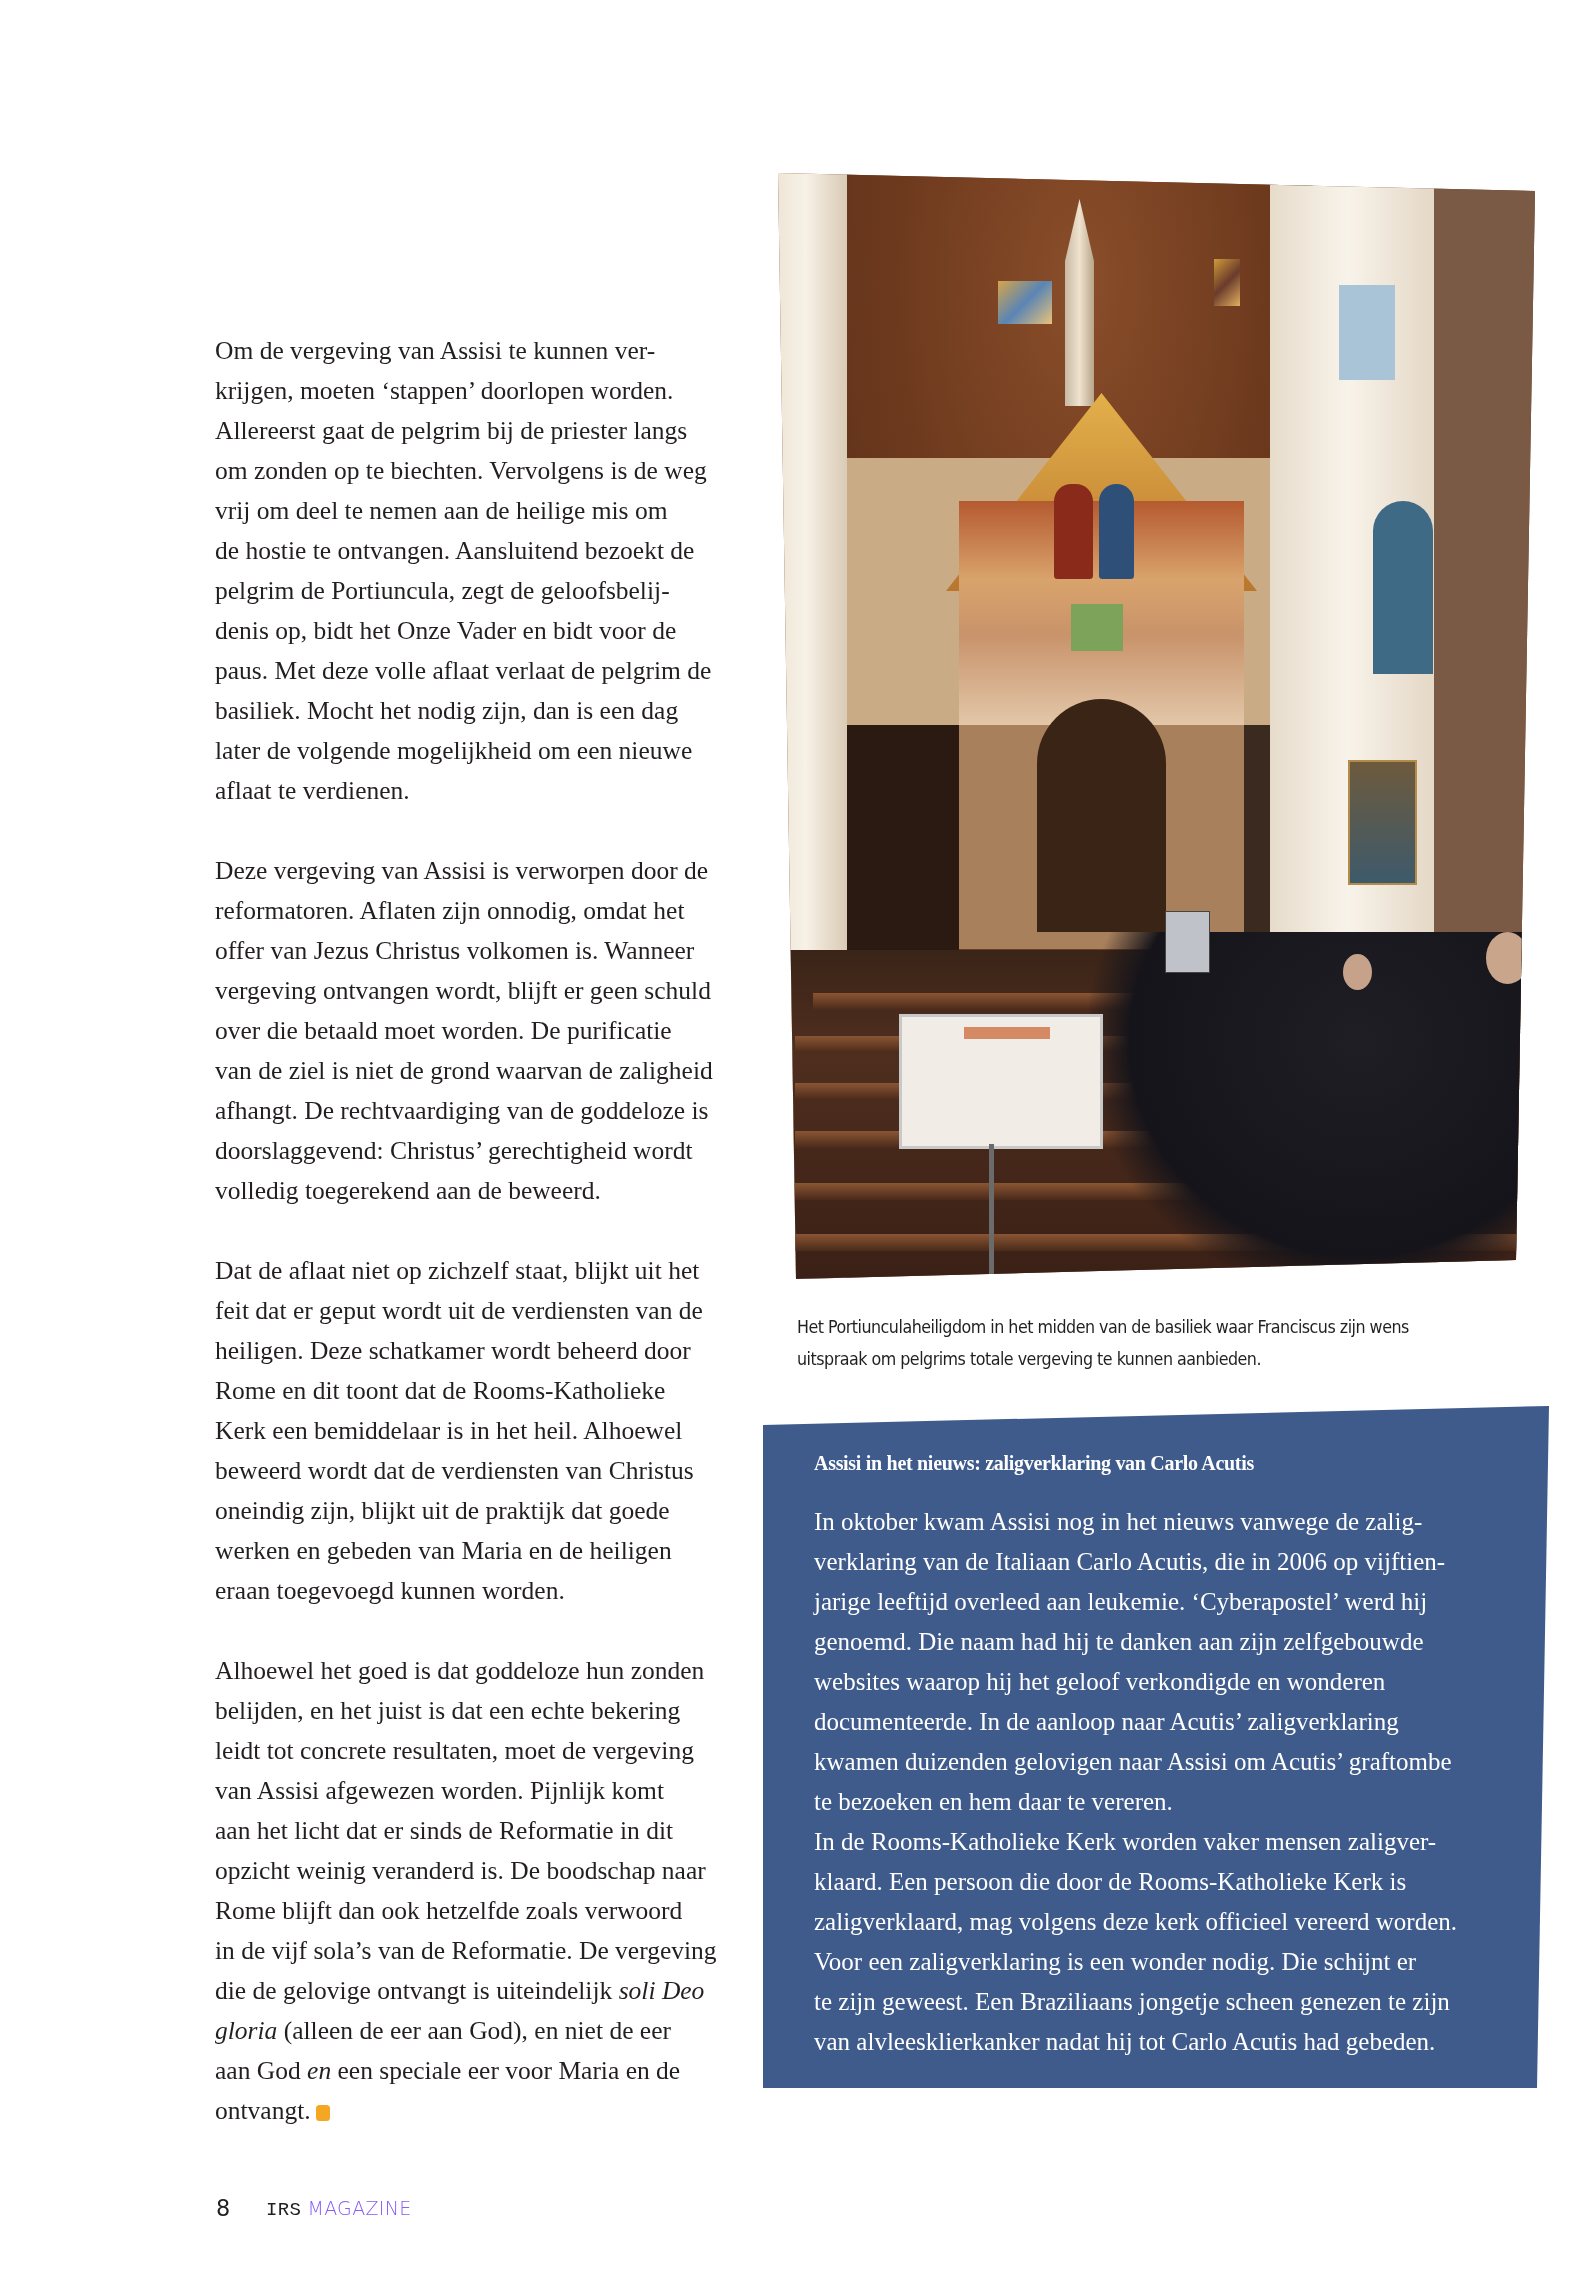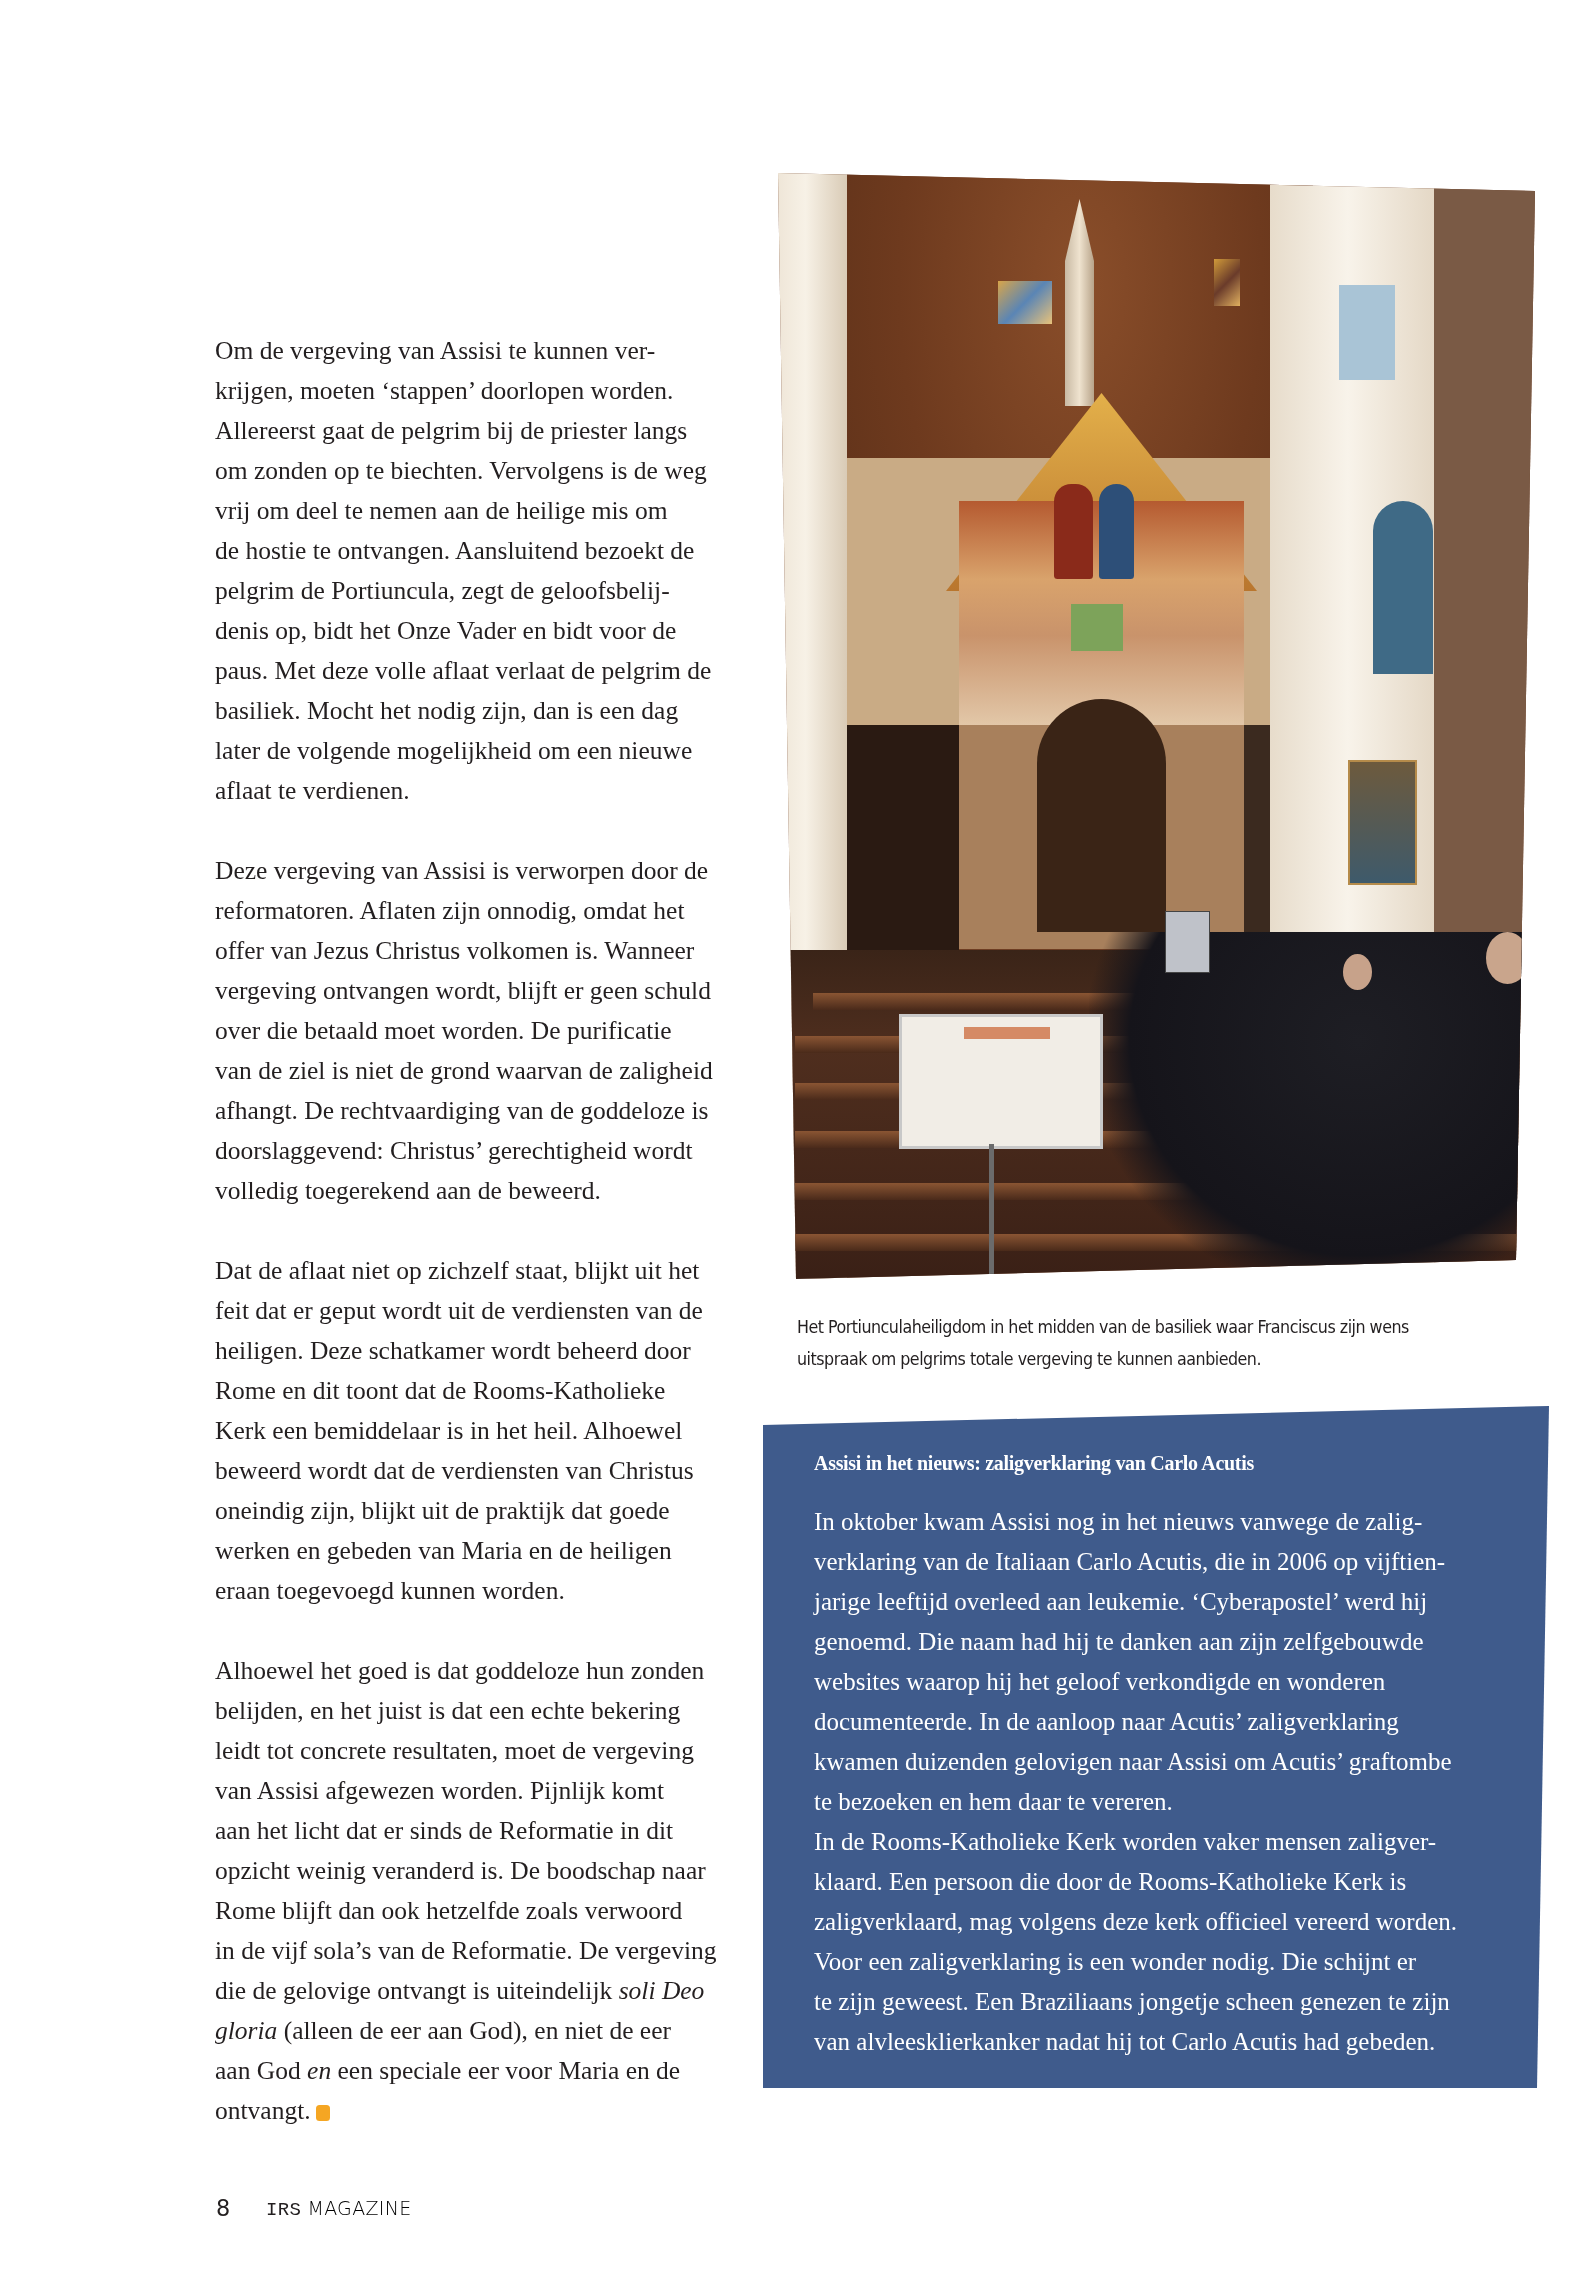--- a/index.html
+++ b/index.html
@@ -88,21 +88,21 @@
     font-family:"Liberation Serif","DejaVu Serif",serif;
     font-size:25px; line-height:40px; color:#ffffff;
   }
   .news-body .line { display:block; white-space:nowrap; }
 
   .footer { position:absolute; top:2195px; left:216px;
     font-family:"DejaVu Sans","Liberation Sans",sans-serif; font-size:21px; color:#231f20; }
   .page-number { position:absolute; left:0; top:0; font-size:22.4px; }
   .magazine-name { position:absolute; left:50px; top:1.7px; white-space:nowrap; font-size:19px; letter-spacing:0.3px; }
   .magazine-name .brand { color:#231f20;font-family:Liberation Mono, monospace; }
-  .magazine-name .rest { color:#000000; font-weight:300; }
+  .magazine-name .rest { color:#8b5cf6; font-weight:300; }
 </style>
 </head>
 <body>
 
 <div class="col-left">
   <p>
     <span class="line">Om de vergeving van Assisi te kunnen ver-</span>
     <span class="line">krijgen, moeten ‘stappen’ doorlopen worden.</span>
     <span class="line">Allereerst gaat de pelgrim bij de priester langs</span>
     <span class="line">om zonden op te biechten. Vervolgens is de weg</span>

